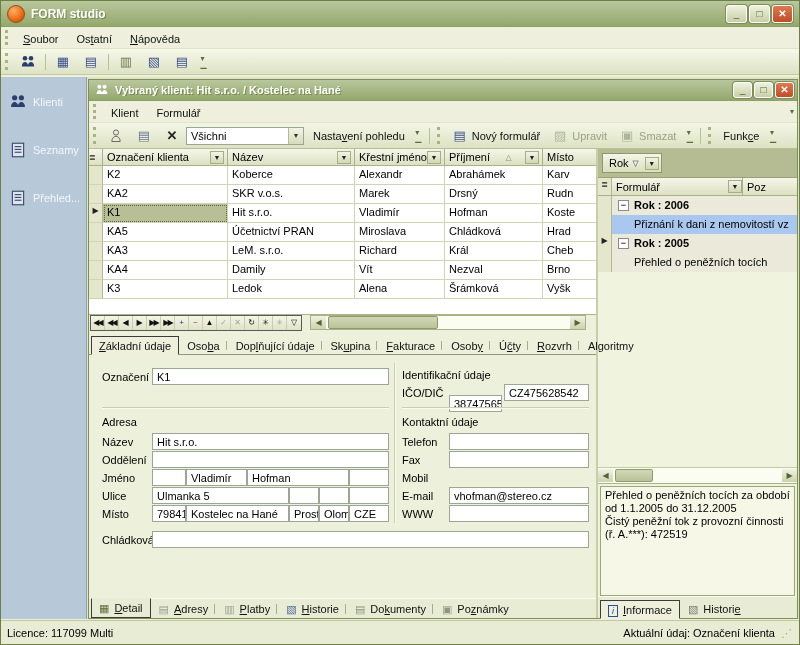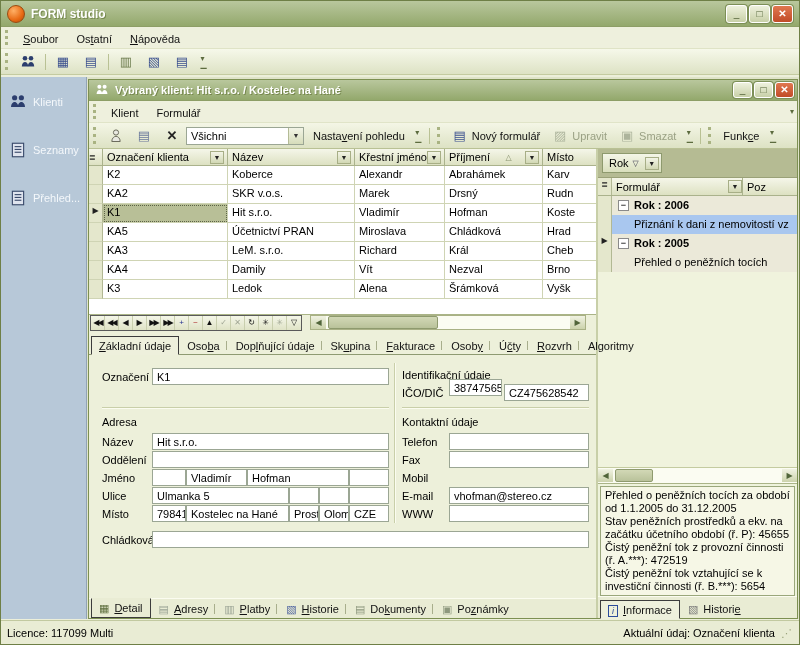--- a/index.html
+++ b/index.html
@@ -400,21 +400,21 @@
                 <div class="tab"><span>Ú<u>č</u>ty</span><span class="tsep2"></span></div>
                 <div class="tab"><span><u>R</u>ozvrh</span><span class="tsep2"></span></div>
                 <div class="tab"><span>Algoritmy</span></div>
               </div>
 
             <div class="formarea">
               <div class="flabel" style="left:13px;top:16px">Označení</div>
               <div class="field" style="left:63px;top:13px;width:237px">K1</div>
               <div class="flabel" style="left:313px;top:14px">Identifikační údaje</div>
               <div class="flabel" style="left:313px;top:32px">IČO/DIČ</div>
-              <div class="field" style="left:360px;top:24px;width:53px">38747565</div>
+              <div class="field" style="left:360px;top:40px;width:53px">38747565</div>
               <div class="field" style="left:415px;top:29px;width:85px">CZ475628542</div>
 
               <div class="hline" style="left:13px;top:52px;width:287px"></div>
               <div class="hline" style="left:313px;top:52px;width:187px"></div>
               <div class="vline" style="left:305px;top:8px;height:160px"></div>
 
               <div class="flabel" style="left:13px;top:61px">Adresa</div>
               <div class="flabel" style="left:13px;top:81px">Název</div>
               <div class="field" style="left:63px;top:78px;width:237px">Hit s.r.o.</div>
               <div class="flabel" style="left:13px;top:99px">Oddělení</div>
@@ -504,23 +504,21 @@
                 </div>
               </div>
             <div class="treefill"></div>
             <div class="hscroll2">
               <div class="sarrow">◀</div>
               <div class="sthumb" style="width:38px;margin-left:2px"></div>
               <div class="sarrow" style="margin-left:auto">▶</div>
             </div>
             <div class="infobox" id="info-lines">
                 <div>Přehled o peněžních tocích za období od 1.1.2005 do 31.12.2005</div>
-                <div>Stav peněžních prostředků a ekv. na začátku účetního období (ř. P): 45655</div>
                 <div>Čistý peněžní tok z provozní činnosti (ř. A.***): 472519</div>
-                <div>Čistý peněžní tok vztahující se k investiční činnosti (ř. B.***): 5654</div>
               </div>
             <div class="tabstrip info" id="info-tabs">
                 <div class="tab active"><span class="ticon" style="color:#2b4b9b;border:1px solid #2b4b9b;padding:0 3px;font-size:9px;font-style:italic">i</span><span><u>I</u>nformace</span></div>
                 <div class="tab"><span class="ticon" style="color:#777">▧</span><span>Histori<u>e</u></span></div>
               </div>
           </div>
         </div>
 
       </div>
     </div>

